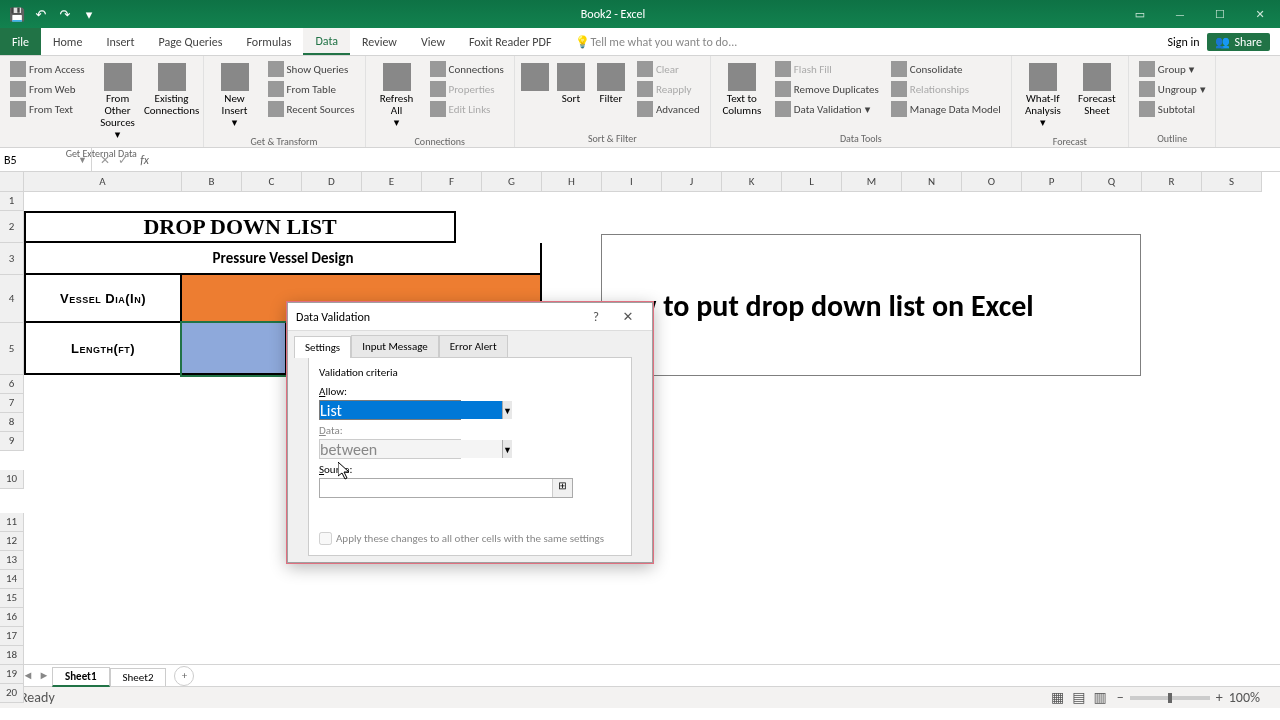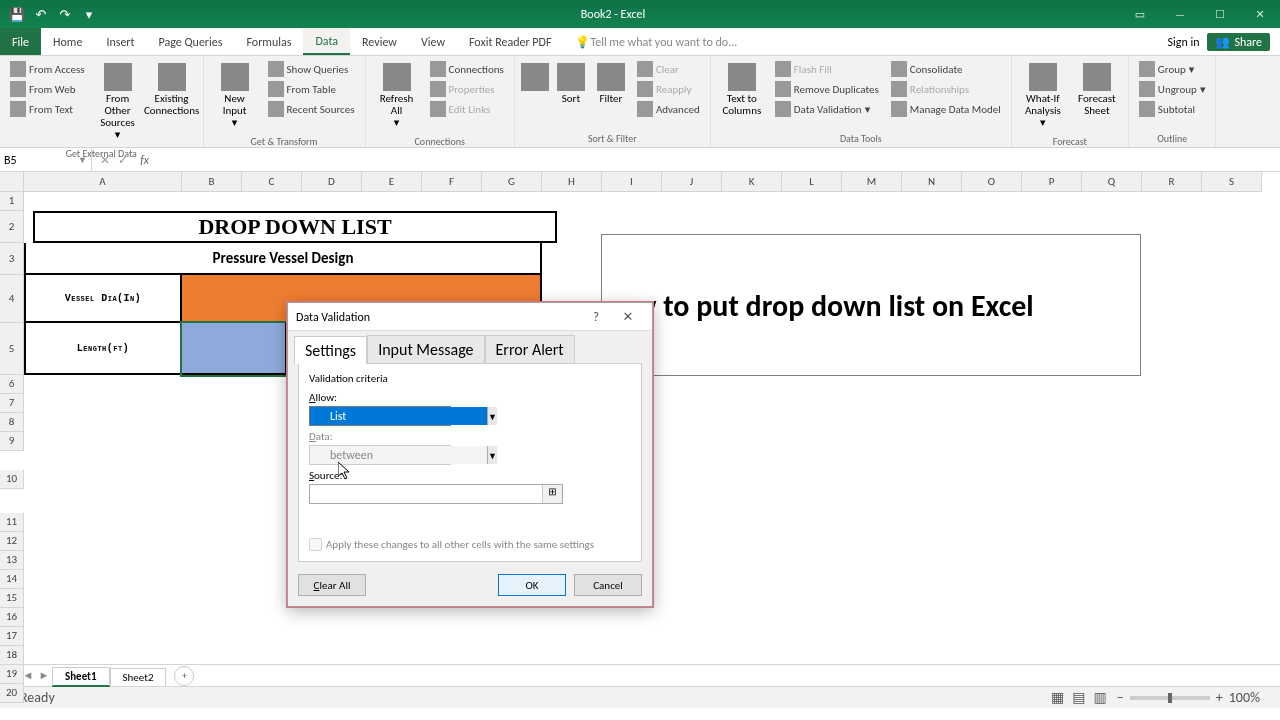--- a/index.html
+++ b/index.html
@@ -32,43 +32,43 @@
 .grid-area{position:relative;height:492px;display:flex}
 .corner{width:24px;height:20px;background:#f0f0f0;border:1px solid #d4d4d4;border-left:none;border-top:none}
 .col-headers{display:flex;position:absolute;top:0;left:24px}
 .ch{height:20px;border:1px solid #d4d4d4;border-left:none;border-top:none;background:#f0f0f0;text-align:center;font-size:11px;line-height:19px;color:#444}
 .row-headers{position:absolute;top:20px;left:0}
 .rh{width:24px;height:19px;border:1px solid #d4d4d4;border-top:none;border-left:none;background:#f0f0f0;text-align:center;font-size:11px;color:#444;line-height:18px}
 .sheet-data{position:absolute;top:20px;left:24px}
 .thick-border{border:2px solid #000}
 .hdr1{background:#fff;font-family:"Elephant","Wide Latin",serif;font-weight:900;font-size:22px;display:flex;align-items:center;justify-content:center}
 .hdr2{background:#fff;font-weight:600;font-size:15px;display:flex;align-items:center;justify-content:center}
-.rowlbl{font-family:Liberation Mono, monospace;font-weight:700;font-size:10px;display:flex;align-items:center;justify-content:center;letter-spacing:.5px;font-variant:small-caps}
+.rowlbl{font-family:Liberation Sans, sans-serif;font-weight:700;font-size:13px;display:flex;align-items:center;justify-content:center;letter-spacing:.5px;font-variant:small-caps}
 .orange{background:#ed7d31}
 .blue{background:#8ea9db}
 .tabs-bar{height:22px;border-top:1px solid #d4d4d4;display:flex;align-items:center;font-size:11px;padding-left:20px}
 .nav-arrow{width:16px;text-align:center;color:#888}
 .sheet-tab{padding:2px 12px;border:1px solid #ccc;border-bottom:none;background:#fff;margin-top:2px}
 .sheet-tab.active{border-bottom:2px solid #217346;font-weight:600}
 .addsheet{width:20px;height:20px;border:1px solid #ccc;border-radius:50%;display:flex;align-items:center;justify-content:center;margin-left:8px;color:#666}
 .status-bar{height:22px;background:#f3f2f1;border-top:1px solid #d4d4d4;display:flex;align-items:center;font-size:14px;padding:0 20px;color:#555}
 .status-bar .spacer{flex:1}
 .textbox-overlay{position:absolute;border:1px solid #7f7f7f;background:#fff;display:flex;align-items:center;padding:0 16px;font-size:30px;font-weight:700;font-family:Calibri}
 .dialog{position:absolute;width:366px;background:#f0f0f0;border:1px solid #a0a0a0;box-shadow:0 0 0 1px #e07080, 0 4px 16px rgba(0,0,0,.3);font-size:11px}
 .dlg-title{height:28px;display:flex;align-items:center;padding:0 8px;background:#fff;border-bottom:1px solid #ddd}
 .dlg-title .t{flex:1;font-size:12px}
 .dlg-close,.dlg-help{width:32px;text-align:center;font-size:13px;cursor:pointer;color:#555}
 .dlg-tabs{display:flex;padding:4px 6px 0;gap:0;background:#f0f0f0}
-.dlg-tab{padding:4px 10px;border:1px solid #ccc;border-bottom:none;background:#e8e8e8;font-size:16px;cursor:pointer}
+.dlg-tab{padding:4px 10px;border:1px solid #ccc;border-bottom:none;background:#e8e8e8;font-size:11px;cursor:pointer}
 .dlg-tab.active{background:#fff;position:relative;top:1px}
-.dlg-body{background:#fff;margin:0 10px 6px;border:1px solid #ccc;padding:8px 10px;min-height:198px}
+.dlg-body{background:#fff;margin:0 20px 6px;border:1px solid #ccc;padding:8px 10px;min-height:198px}
 .dlg-label{display:block;margin-bottom:2px}
 .dlg-row{display:flex;gap:12px;align-items:flex-start}
 .combo{display:flex;width:142px;height:20px;border:1px solid #7a7a7a}
-.combo input{flex:1;border:none;padding:0 20px;font-size:12px;background:#0078d7;color:#fff}
+.combo input{flex:1;border:none;padding:0 0;font-size:16px;background:#0078d7;color:#fff}
 .combo .arrow{width:18px;background:#e8e8e8;border-left:1px solid #aaa;display:flex;align-items:center;justify-content:center;font-size:9px}
 .combo.disabled input{background:#f4f4f4;color:#888}
 .combo.disabled{border-color:#ccc}
 .src-row{display:flex;width:254px;height:20px;border:1px solid #aaa}
 .src-row input{flex:1;border:none;padding:0 4px;font-size:11px}
 .src-btn{width:20px;background:#f0f0f0;border-left:1px solid #ccc;font-size:10px;text-align:center}
 .chk{display:flex;align-items:center;gap:4px;margin:2px 0}
 .chk input{width:13px;height:13px}
 .dlg-buttons{display:flex;gap:8px;padding:6px 10px 10px;align-items:center}
 .dlg-btn{min-width:68px;height:22px;border:1px solid #adadad;background:#e1e1e1;font-size:11px;cursor:pointer}
@@ -133,21 +133,21 @@
     <div class="rbig">
           <span class="ricon-lg"></span>
           <span>Existing Connections</span>
         </div>
   </div>
       <div class="rgroup-label">Get External Data</div>
     </div>
 
   <div class="rgroup">
       <div class="rgroup-body">
-    <div class="rbig"><span class="ricon-lg"></span><span>New Input</span> ▾</div>
+    <div class="rbig"><span class="ricon-lg"></span><span>New Insert</span> ▾</div>
     <div class="vcol">
       <div class="rbtn">
             <span class="ricon"></span>
             <span>Show Queries</span>
           </div>
       <div class="rbtn">
             <span class="ricon"></span>
             <span>From Table</span>
           </div>
       <div class="rbtn">
@@ -325,21 +325,21 @@
       <div class="rh" style="height: 19px; line-height: 18px;">14</div>
       <div class="rh" style="height: 19px; line-height: 18px;">15</div>
       <div class="rh" style="height: 19px; line-height: 18px;">16</div>
       <div class="rh" style="height: 19px; line-height: 18px;">17</div>
       <div class="rh" style="height: 19px; line-height: 18px;">18</div>
       <div class="rh" style="height: 19px; line-height: 18px;">19</div>
       <div class="rh" style="height: 19px; line-height: 18px;">20</div>
     </div>
 
   <div class="sheet-data">
-    <div class="thick-border hdr1" style="position:absolute;left:9px;top:19px;width:524px;height:32px">DROP DOWN LIST</div>
+    <div class="thick-border hdr1" style="position:absolute;left:0;top:19px;width:432px;height:32px">DROP DOWN LIST</div>
     <div class="thick-border hdr2" style="position:absolute;left:0;top:51px;width:518px;height:32px;border-top:none">Pressure Vessel Design</div>
     <div class="thick-border rowlbl" style="position:absolute;left:0;top:83px;width:158px;height:48px;border-top:none">Vessel Dia(In)</div>
     <div class="thick-border orange" style="position:absolute;left:158px;top:83px;width:360px;height:48px;border-top:none;border-left:none"></div>
     <div class="thick-border rowlbl" style="position:absolute;left:0;top:131px;width:158px;height:52px;border-top:none">Length(ft)</div>
     <div class="thick-border blue" style="position:absolute;left:158px;top:131px;width:105px;height:52px;border-top:none;border-left:none;outline:2px solid #217346"></div>
   </div>
 
   <div class="textbox-overlay" style="left:601px;top:62px;width:540px;height:142px">
     <span>ow to put drop down list on Excel</span>
   </div>
@@ -373,26 +373,20 @@
           <div class="src-row">
             <input value="" style="">
             <div class="src-btn">⊞</div>
           </div>
         </div>
       </div>
       <label class="chk" style="margin-top:34px;color:#888">
           <input type="checkbox" disabled="" style="">
           <span>Apply these changes to all other cells with the same settings</span>
         </label>
-    </div>
-    <div class="dlg-buttons">
-      <button class="dlg-btn"><u>C</u>lear All</button>
-      <div style="flex:1"></div>
-      <button class="dlg-btn primary">OK</button>
-      <button class="dlg-btn">Cancel</button>
     </div>
   </div>
 
   <svg class="cursor" style="left:338px;top:290px">
       <path d="M0 0 L0 14 L4 11 L7 17 L9 16 L6 10 L11 10 Z" fill="#fff" stroke="#000"></path>
     </svg>
 </div>
 
 <div class="tabs-bar">
   <div class="nav-arrow">◄</div>

